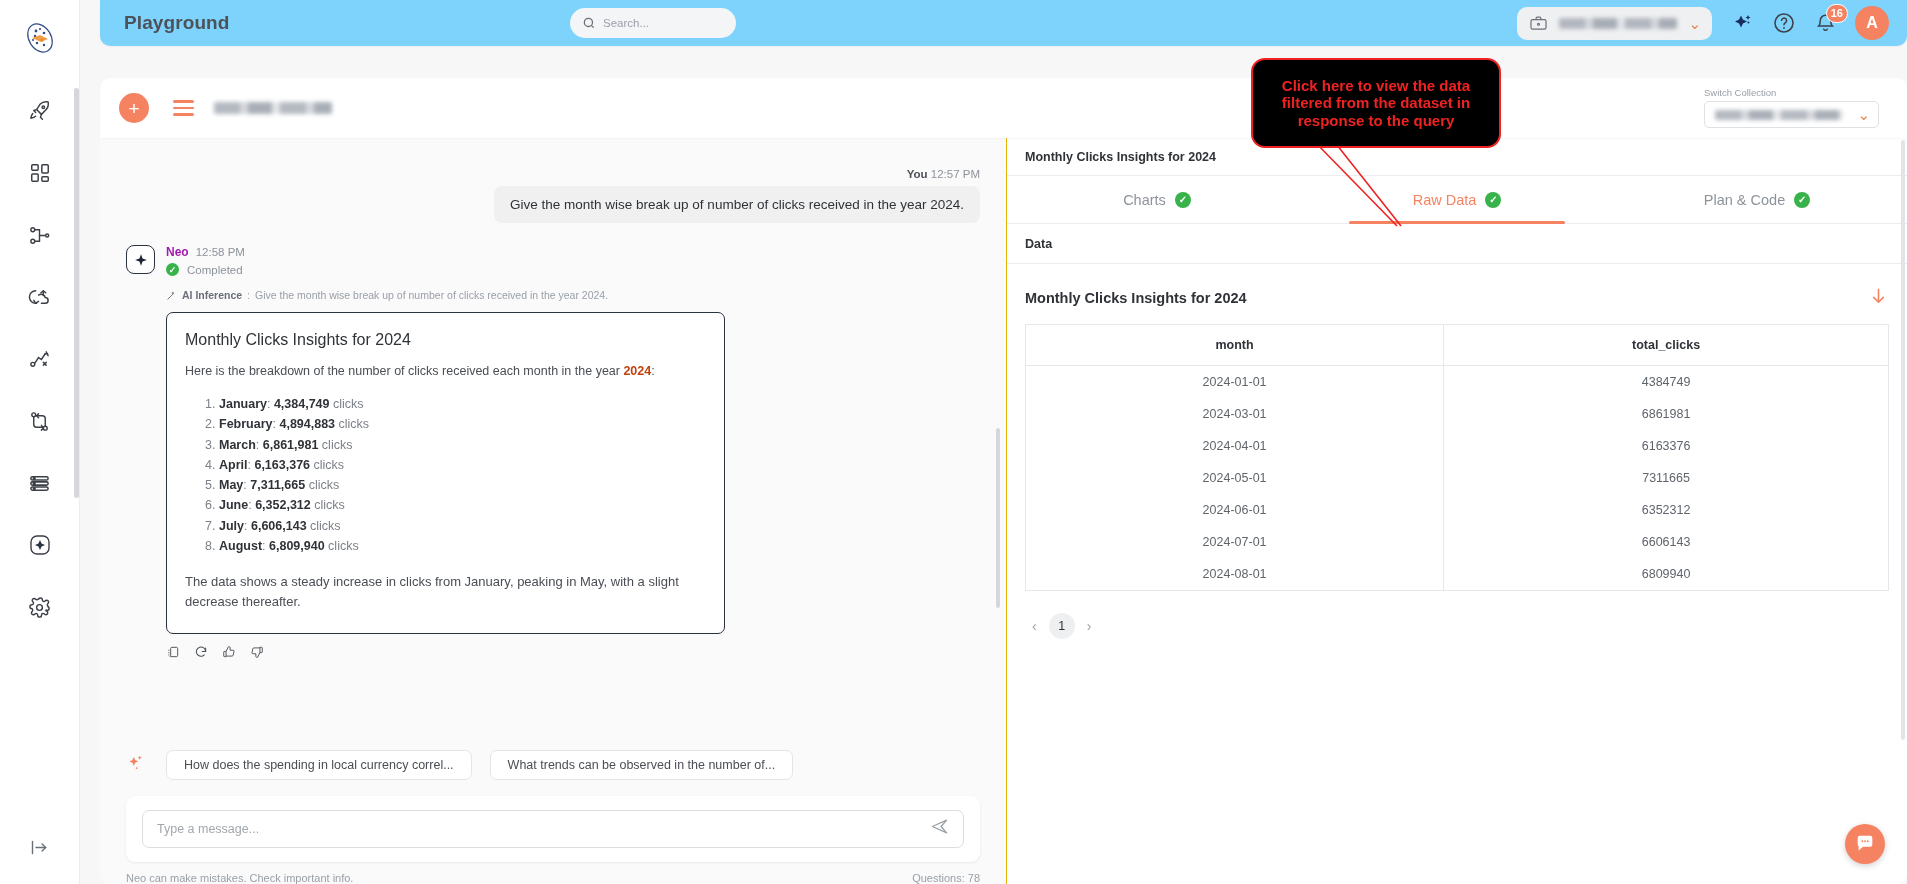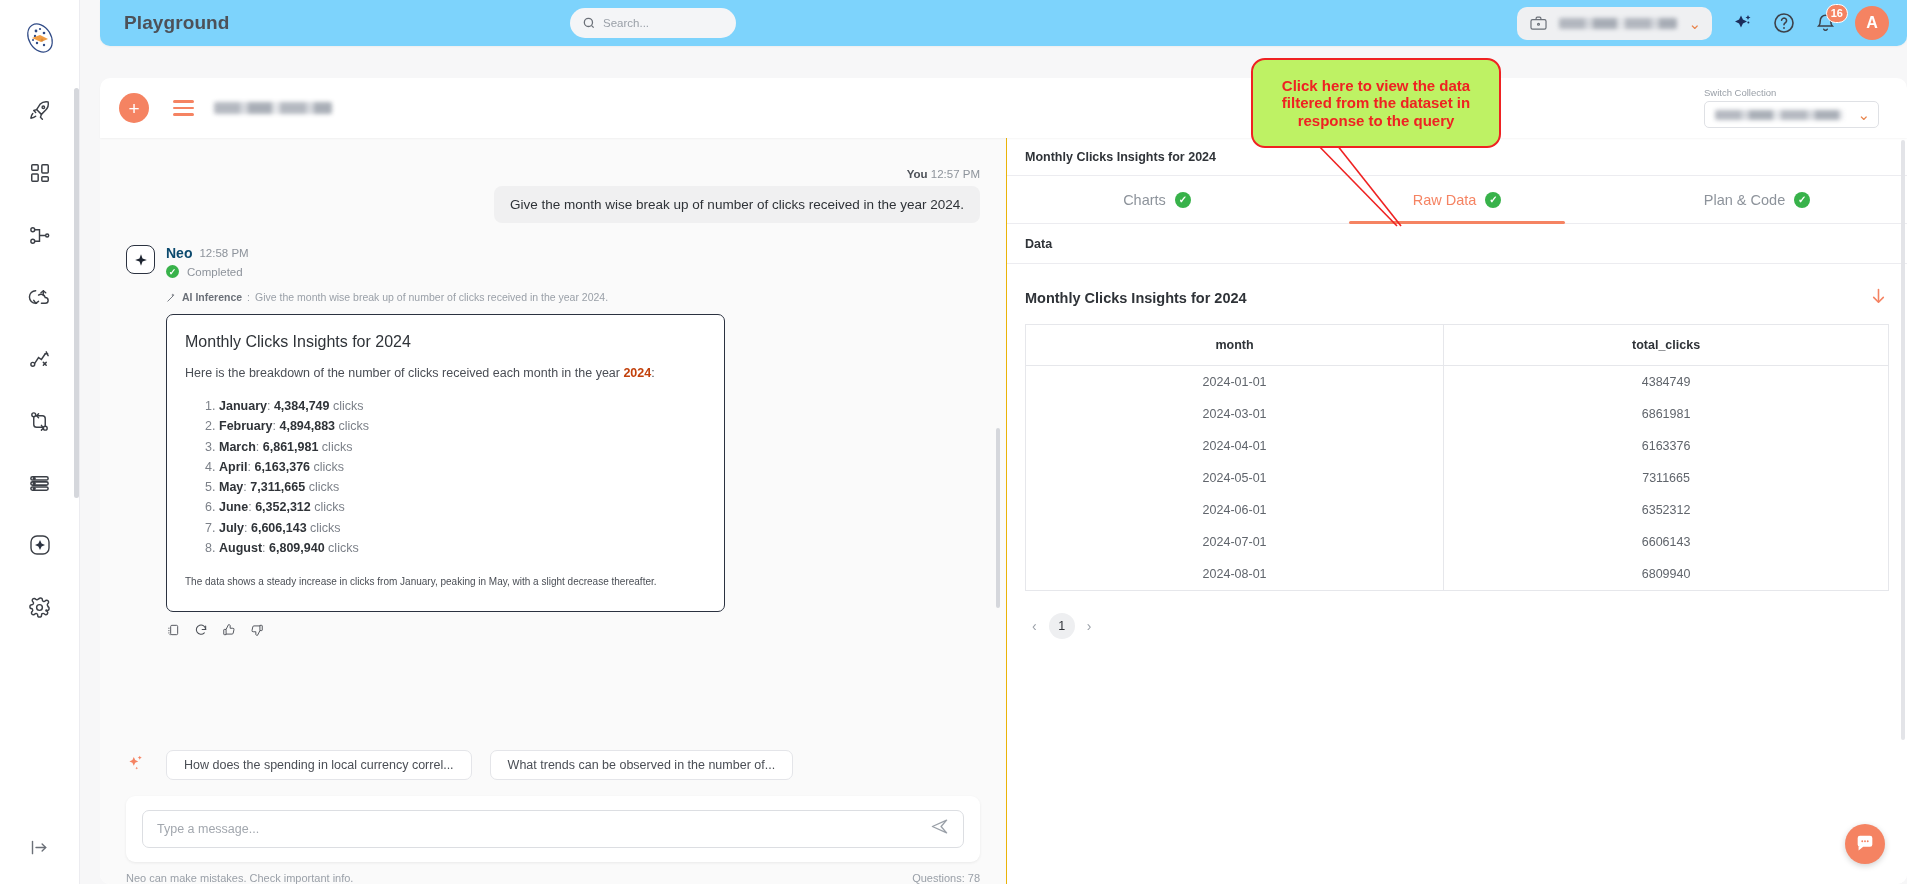--- a/index.html
+++ b/index.html
@@ -132,41 +132,41 @@
     background: #f0f0f1; border-radius: 8px; padding: 11px 16px;
     font-size: 13.5px; color: #2f3338; max-width: 660px;
   }
   .assistant-row { display: flex; gap: 11px; margin-top: 22px; }
   .neo-avatar {
     width: 29px; height: 29px; border-radius: 8px; border: 1.4px solid #2b3240;
     display:flex; align-items:center; justify-content:center; background:#fff; flex: 0 0 auto;
   }
   .assistant-body { flex: 1 1 auto; }
   .neo-head { display: flex; align-items: center; gap: 7px; font-size: 11.5px; color: #8d939b; }
-  .neo-head b { color: #0c4a6e; font-size: 14px; }
+  .neo-head b { color: #a21caf; font-size: 12px; }
   .status-row { display:flex; align-items:center; gap: 8px; margin-top: 4px; }
   .check-green {
     width: 13px; height: 13px; border-radius: 50%; background: #38b24a;
     display:flex; align-items:center; justify-content:center; color:#fff; font-size: 9px; font-weight: 700;
   }
   .status-text { font-size: 11.5px; color: #8d939b; }
   .inference-row { display:flex; align-items:center; gap: 5px; margin-top: 13px; font-size: 10.5px; color: #9aa0a8; }
   .inference-row b { color: #6b7078; font-weight: 700; }
 
   .answer-card {
     margin-top: 11px; border: 1.3px solid #2b3240; border-radius: 7px;
     background: #fff; padding: 18px 22px 22px 18px; width: 559px;
   }
   .answer-title { font-size: 16px; color: #2f3338; font-weight: 400; margin-bottom: 13px; }
   .answer-lead { font-size: 12.5px; color: #4a4e55; line-height: 1.45; }
   .answer-lead b { font-weight: 700; color: #c2410c; }
   .answer-list { margin: 14px 0 0 34px; }
   .answer-list li { font-size: 12.5px; color: #7c8189; line-height: 1.62; }
   .answer-list li b { color: #2f3338; font-weight: 700; }
-  .answer-foot { margin-top: 16px; font-size: 10px; color: #4a4e55; line-height: 1.5; }
+  .answer-foot { margin-top: 16px; font-size: 13px; color: #4a4e55; line-height: 1.5; }
   .feedback-row { display: flex; gap: 14px; margin-top: 11px; color: #4a4e55; }
   .feedback-row span { cursor: pointer; font-size: 13px; }
 
   .chat-scrollbar {
     position: absolute; right: 6px; top: 290px; width: 4px; height: 180px;
     background: #d5d7dc; border-radius: 3px;
   }
 
   
   .suggest-row { display:flex; align-items:center; gap: 18px; padding: 0 26px; margin-top: 16px; }
@@ -253,21 +253,21 @@
 
   .fab-chat {
     position: absolute; right: 22px; bottom: 20px; width: 40px; height: 40px;
     border-radius: 50%; background: #f58362; display:flex; align-items:center; justify-content:center;
     cursor: pointer; box-shadow: 0 2px 6px rgba(0,0,0,.18);
   }
 
   
   .callout {
     position: absolute; left: 1251px; top: 58px; width: 250px; height: 90px;
-    border: 2.6px solid #ef2222; border-radius: 14px; background: #bef264;
+    border: 2.6px solid #ef2222; border-radius: 14px; background: #000000;
     display: flex; align-items: center; justify-content: center;
     z-index: 60; padding: 4px 8px;
   }
   .callout-text {
     color: #ef2222; font-size: 15px; font-weight: 700; text-align: center; line-height: 1.17;
     font-family: "Liberation Sans", sans-serif;
   }
   .callout-pointer { position: absolute; left: 1251px; top: 100px; width: 260px; height: 130px; z-index: 59; pointer-events: none; }
   .scrollbar-right {
     position: absolute; right: 2px; top: 140px; width: 4px; height: 600px;

